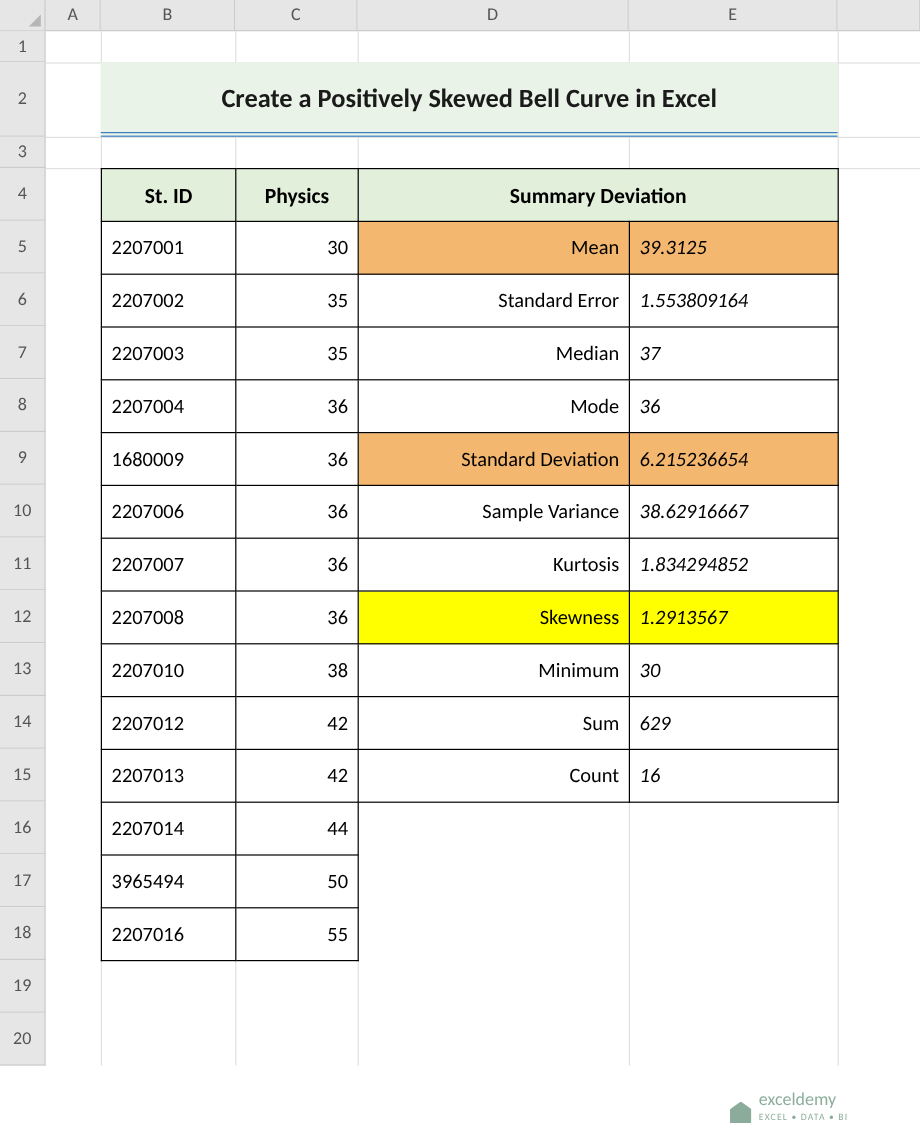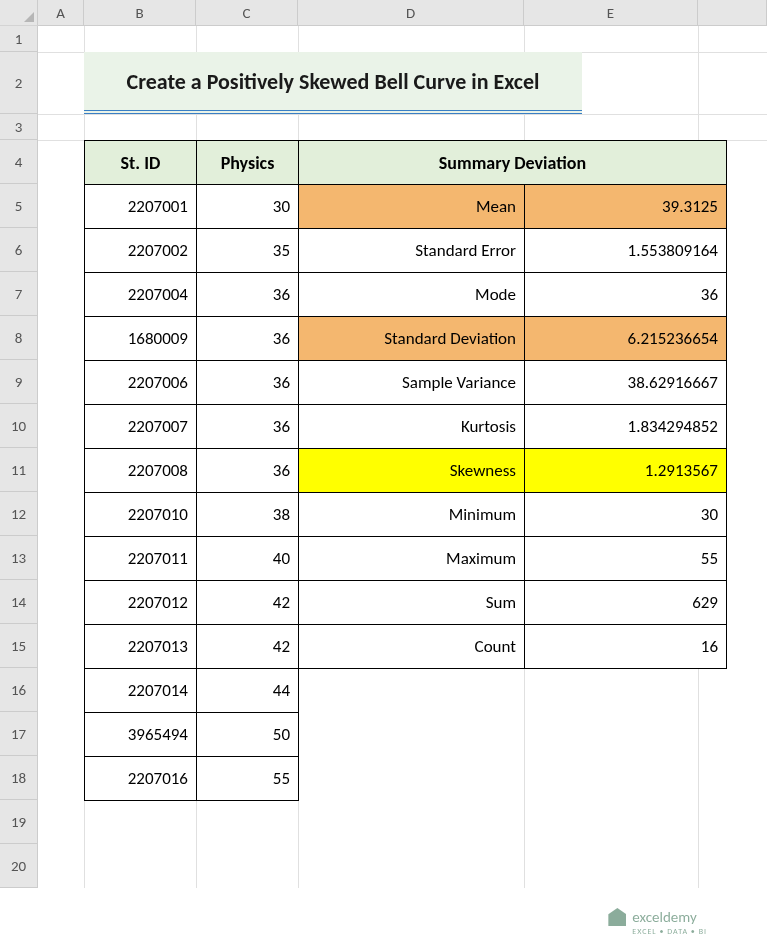--- a/index.html
+++ b/index.html
@@ -92,21 +92,21 @@
   .vline { position: absolute; top: 0; bottom: 0; width: 1px; background: #e0e0e0; }
   .hline { position: absolute; left: 0; right: 0; height: 1px; background: #e0e0e0; }
 
   .content {
     position: absolute;
     left: 46px; 
     top: 26px;  
   }
   .title-row {
     height: 62px;
-    width: 498px;
+    width: 614px;
     display: flex;
     align-items: center;
     justify-content: center;
     background: #eaf3e8;
     border-bottom: 4px double #3a7fc4;
     font-weight: bold;
     font-size: 22px;
     color: #1a1a1a;
   }
   .spacer { height: 26px; }
@@ -121,36 +121,36 @@
     font-size: 17px;
     padding: 0 8px;
     background: #fff;
   }
   table.data th {
     background: #e2efda;
     font-weight: bold;
     text-align: center;
     font-size: 18px;
   }
-  .col-stid { width: 112px; text-align: right; }
+  .col-stid { width: 112px; text-align: left; }
   .col-phys { width: 102px; text-align: right; }
   .col-stat { width: 226px; text-align: right; }
-  .col-val  { width: 202px; text-align: right; }
+  .col-val  { width: 174px; text-align: left; font-style: italic; }
   th.col-stid, th.col-phys { text-align: center; }
   .summary-header { text-align: center; }
   .hl-orange { background: #f4b76f !important; }
   .hl-yellow { background: #ffff00 !important; }
   td.noborder { border: none !important; background: transparent !important; }
 
   .watermark {
     position: absolute;
     right: 60px;
     bottom: 12px;
     display: flex;
-    align-items: flex-start;
+    align-items: flex-end;
     gap: 6px;
     opacity: 0.55;
     color: #2e6a4a;
     font-size: 15px;
   }
   .watermark .logo {
     width: 18px; height: 18px;
     background: #2e6a4a;
     clip-path: polygon(50% 0%, 100% 35%, 100% 100%, 0% 100%, 0% 35%);
   }
@@ -229,20 +229,26 @@
                 <td class="col-stat hl-orange">Mean</td>
                 <td class="col-val hl-orange">39.3125</td>
               </tr>
           <tr>
                 <td class="col-stid">2207002</td>
                 <td class="col-phys">35</td>
                 <td class="col-stat">Standard Error</td>
                 <td class="col-val">1.553809164</td>
               </tr>
           <tr>
+                <td class="col-stid">2207003</td>
+                <td class="col-phys">35</td>
+                <td class="col-stat">Median</td>
+                <td class="col-val">37</td>
+              </tr>
+          <tr>
                 <td class="col-stid">2207004</td>
                 <td class="col-phys">36</td>
                 <td class="col-stat">Mode</td>
                 <td class="col-val">36</td>
               </tr>
           <tr>
                 <td class="col-stid">1680009</td>
                 <td class="col-phys">36</td>
                 <td class="col-stat hl-orange">Standard Deviation</td>
                 <td class="col-val hl-orange">6.215236654</td>
@@ -263,26 +269,20 @@
                 <td class="col-stid">2207008</td>
                 <td class="col-phys">36</td>
                 <td class="col-stat hl-yellow">Skewness</td>
                 <td class="col-val hl-yellow">1.2913567</td>
               </tr>
           <tr>
                 <td class="col-stid">2207010</td>
                 <td class="col-phys">38</td>
                 <td class="col-stat">Minimum</td>
                 <td class="col-val">30</td>
-              </tr>
-          <tr>
-                <td class="col-stid">2207011</td>
-                <td class="col-phys">40</td>
-                <td class="col-stat">Maximum</td>
-                <td class="col-val">55</td>
               </tr>
           <tr>
                 <td class="col-stid">2207012</td>
                 <td class="col-phys">42</td>
                 <td class="col-stat">Sum</td>
                 <td class="col-val">629</td>
               </tr>
           <tr>
                 <td class="col-stid">2207013</td>
                 <td class="col-phys">42</td>

